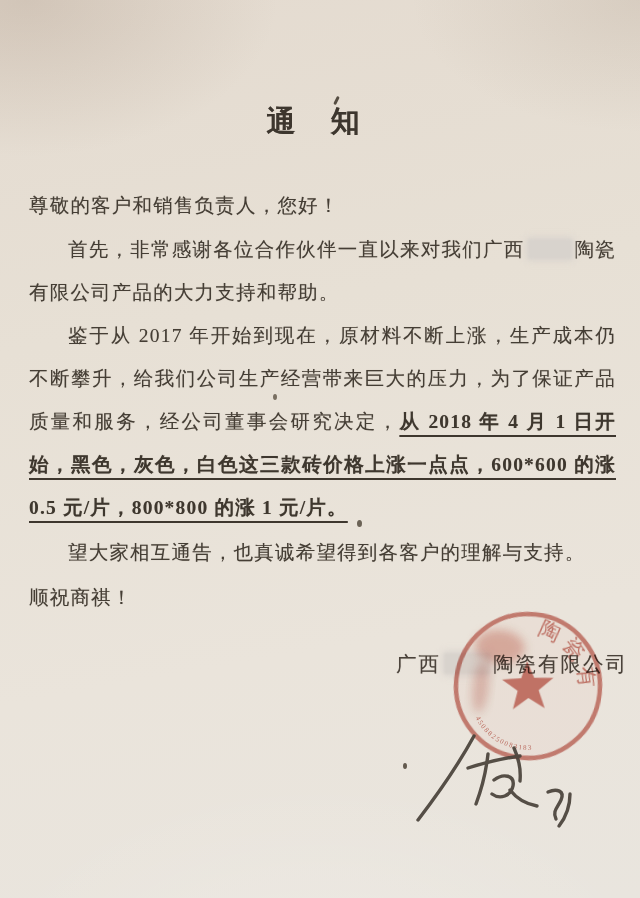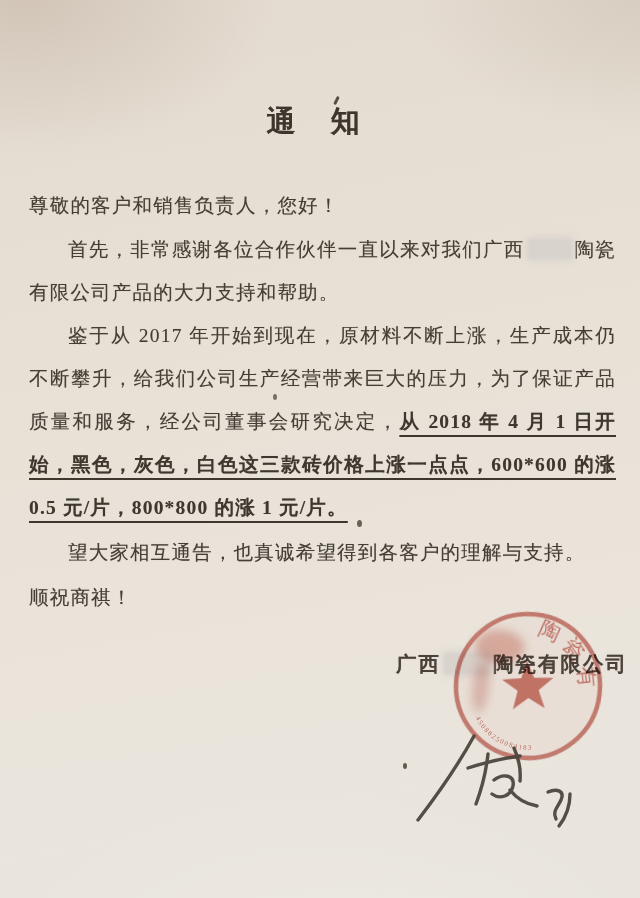--- a/index.html
+++ b/index.html
@@ -47,21 +47,20 @@
     box-shadow:0 0 6px 2px rgba(216,211,205,.9);
     filter:blur(1.2px);
     vertical-align:-3px;margin:0 3px;
   }
   .censor.small{width:44px;height:20px;}
   .signoff-company{
     position:absolute;top:650px;right:12px;
     font-size:20.5px;letter-spacing:2px;color:#4a423a;
     text-shadow:0 0 .7px rgba(74,66,58,.4);
     z-index:2;
-    font-weight:bold;
   }
   .signoff-date{
     position:absolute;top:697px;right:30px;
     font-size:20px;letter-spacing:3px;color:#4e463d;
     text-shadow:0 0 .7px rgba(78,70,61,.4);
     z-index:2;
   }
   .stamp{
     position:absolute;left:448px;top:606px;width:160px;height:160px;
     z-index:3;mix-blend-mode:multiply;

